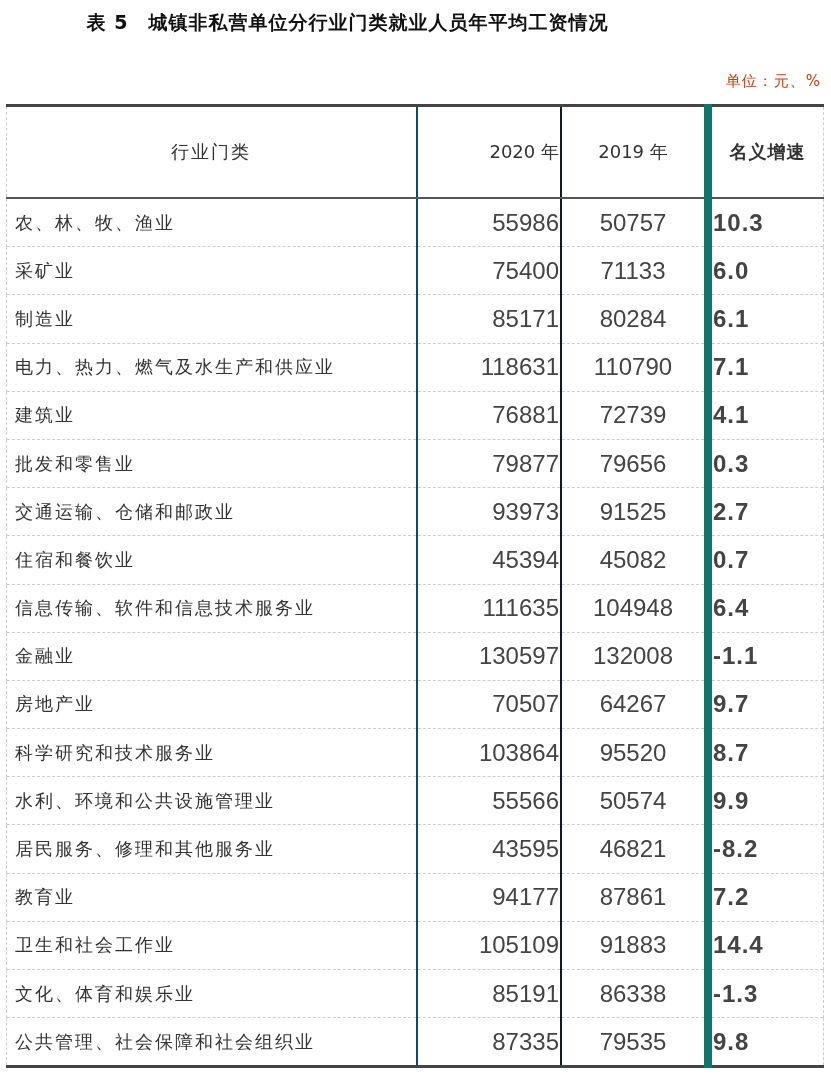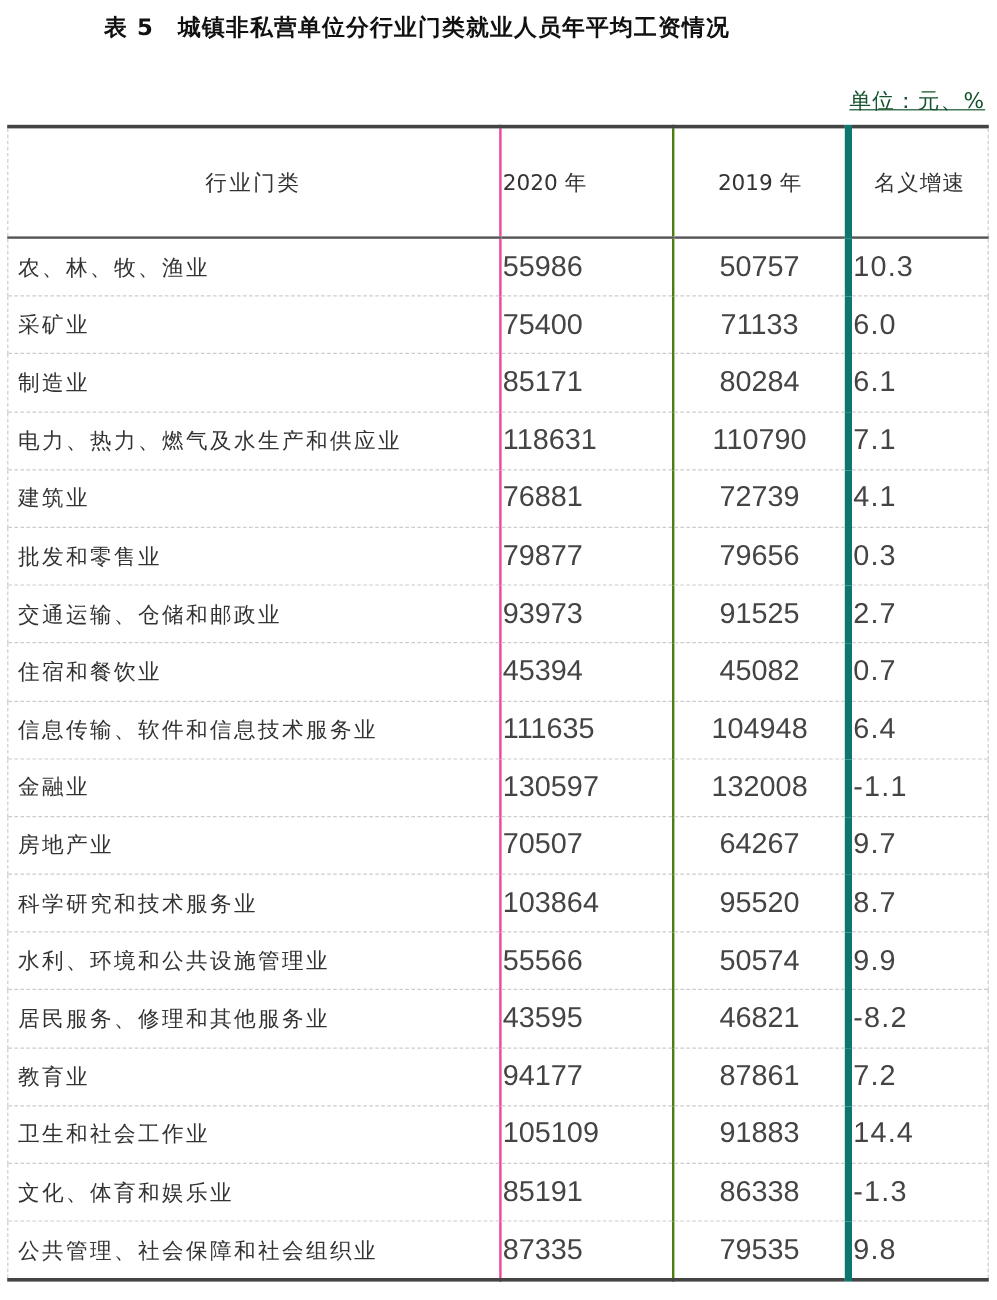--- a/index.html
+++ b/index.html
@@ -1,31 +1,31 @@
 <!DOCTYPE html>
 <html><head>
 <meta charset="utf-8">
 <style>
   html, body { margin:0; padding:0; background:#ffffff; }
   body { width:831px; height:1083px; position:relative; overflow:hidden;
          font-family:"DejaVu Sans", "Liberation Sans", sans-serif; color:#333; }
   .title { position:absolute; top:10px; left:0; width:695px; text-align:center;
            font-size:19px; font-weight:bold; color:#111; letter-spacing:1px; }
-  .unit { position:absolute; top:72px; right:10px; font-size:18px; color:#14532d; letter-spacing:1px;text-decoration:underline; }
+  .unit { position:absolute; top:72px; right:10px; font-size:15px; color:#c2410c; letter-spacing:1px; }
   table { position:absolute; top:104px; left:6px; width:818px; border-collapse:collapse;
           border-top:3px solid #444; border-bottom:3px solid #444; }
   th, td { font-weight:normal; font-size:18px; color:#333; }
   thead th { height:88px; text-align:center; border-bottom:2px solid #555; }
   tbody td { height:45.2px; border-top:1px dashed #ccc; }
   tbody tr:first-child td { border-top:none; }
   .c1 { width:400px; text-align:left; padding-left:8px; border-left:1px dashed #ccc; letter-spacing:2px; }
   thead .c1 { text-align:center; padding-left:0;font-family:Liberation Mono, monospace; }
-  .c2 { width:140px; text-align:left; border-left:2px solid #ec4899; font-family:"DejaVu Sans", sans-serif; }
-  .c3 { width:140px; text-align:center; border-left:2px solid #4d7c0f; }
-  .c4 { border-left:6px solid #0f766e; border-right:1px dashed #ccc; letter-spacing:1px; }
+  .c2 { width:140px; text-align:right; border-left:2px solid #0c4a6e; font-family:"DejaVu Sans", sans-serif; }
+  .c3 { width:140px; text-align:center; border-left:2px solid #0f172a; }
+  .c4 { border-left:8px solid #0f766e; border-right:1px dashed #ccc; letter-spacing:1px;font-weight:bold; }
   td.num { font-family:"Liberation Sans", sans-serif; font-size:24px; color:#444; }
 </style>
 </head>
 <body>
 
 <div class="title">表 5　城镇非私营单位分行业门类就业人员年平均工资情况</div>
 <div class="unit">单位：元、%</div>
 
 <table>
   <thead>

